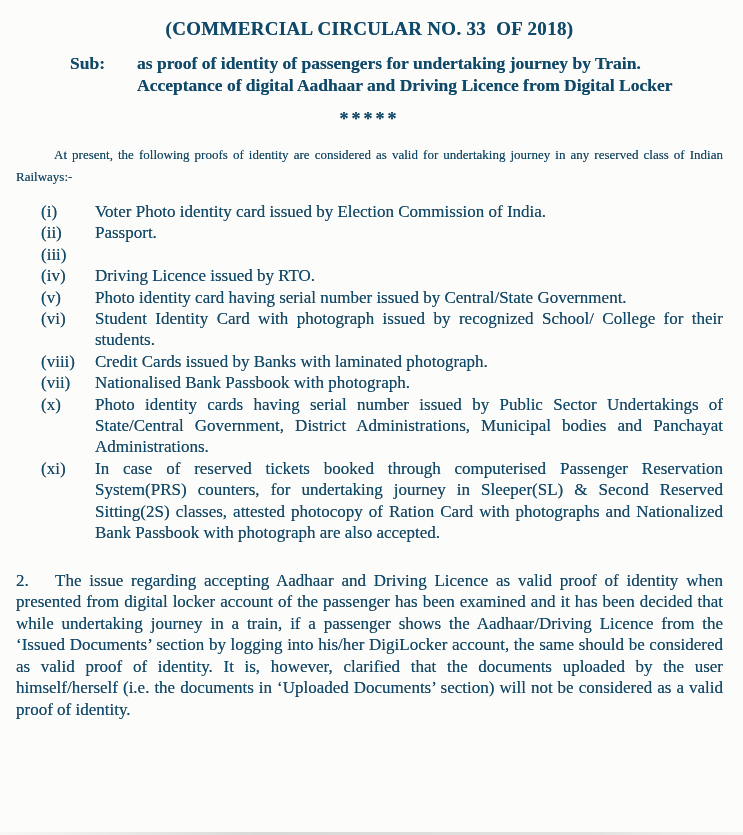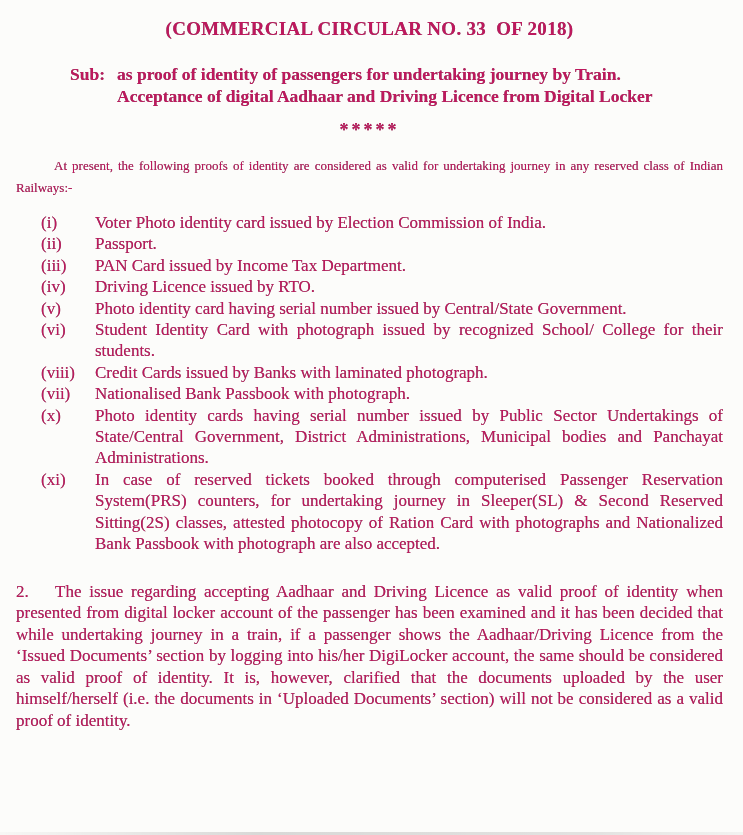--- a/index.html
+++ b/index.html
@@ -7,41 +7,42 @@
     padding: 0;
     background: #fcfcfa;
   }
   .page {
     position: relative;
     width: 743px;
     height: 835px;
     box-sizing: border-box;
     background: #fcfcfa;
     font-family: "Liberation Serif", "DejaVu Serif", serif;
-    color: #be185d;
+    color: #0c4a6e;
     padding: 12px 20px 0 16px;
     overflow: hidden;
     text-shadow: 0 0 0.6px rgba(15,15,15,0.55);
   }
   .title {
     text-align: center;
     font-weight: bold;
     font-size: 19px;
     line-height: 23px;
     letter-spacing: 0.3px;
     margin-top: 5px;
     white-space: pre-wrap;
   }
   .subject {
     display: flex;
-    margin-top: 23px;
+    margin-top: 12px;
     padding-left: 54px;
     font-weight: bold;
     font-size: 17.5px;
     line-height: 22px;
+    gap: 20px;
   }
   .subject-label {
     flex: 0 0 47px;
   }
   .separator {
     text-align: center;
     font-weight: bold;
     font-size: 18px;
     letter-spacing: 3px;
     margin-top: 12px;
@@ -115,21 +116,20 @@
     <div class="proof-item">
       <span class="marker">(i)</span>
       <span class="item-text">Voter Photo identity card issued by Election Commission of India.</span>
     </div>
     <div class="proof-item">
       <span class="marker">(ii)</span>
       <span class="item-text">Passport.</span>
     </div>
     <div class="proof-item">
       <span class="marker">(iii)</span>
-      <span class="item-text">PAN Card issued by Income Tax Department.</span>
     </div>
     <div class="proof-item">
       <span class="marker">(iv)</span>
       <span class="item-text">Driving Licence issued by RTO.</span>
     </div>
     <div class="proof-item">
       <span class="marker">(v)</span>
       <span class="item-text">Photo identity card having serial number issued by Central/State Government.</span>
     </div>
     <div class="proof-item">

